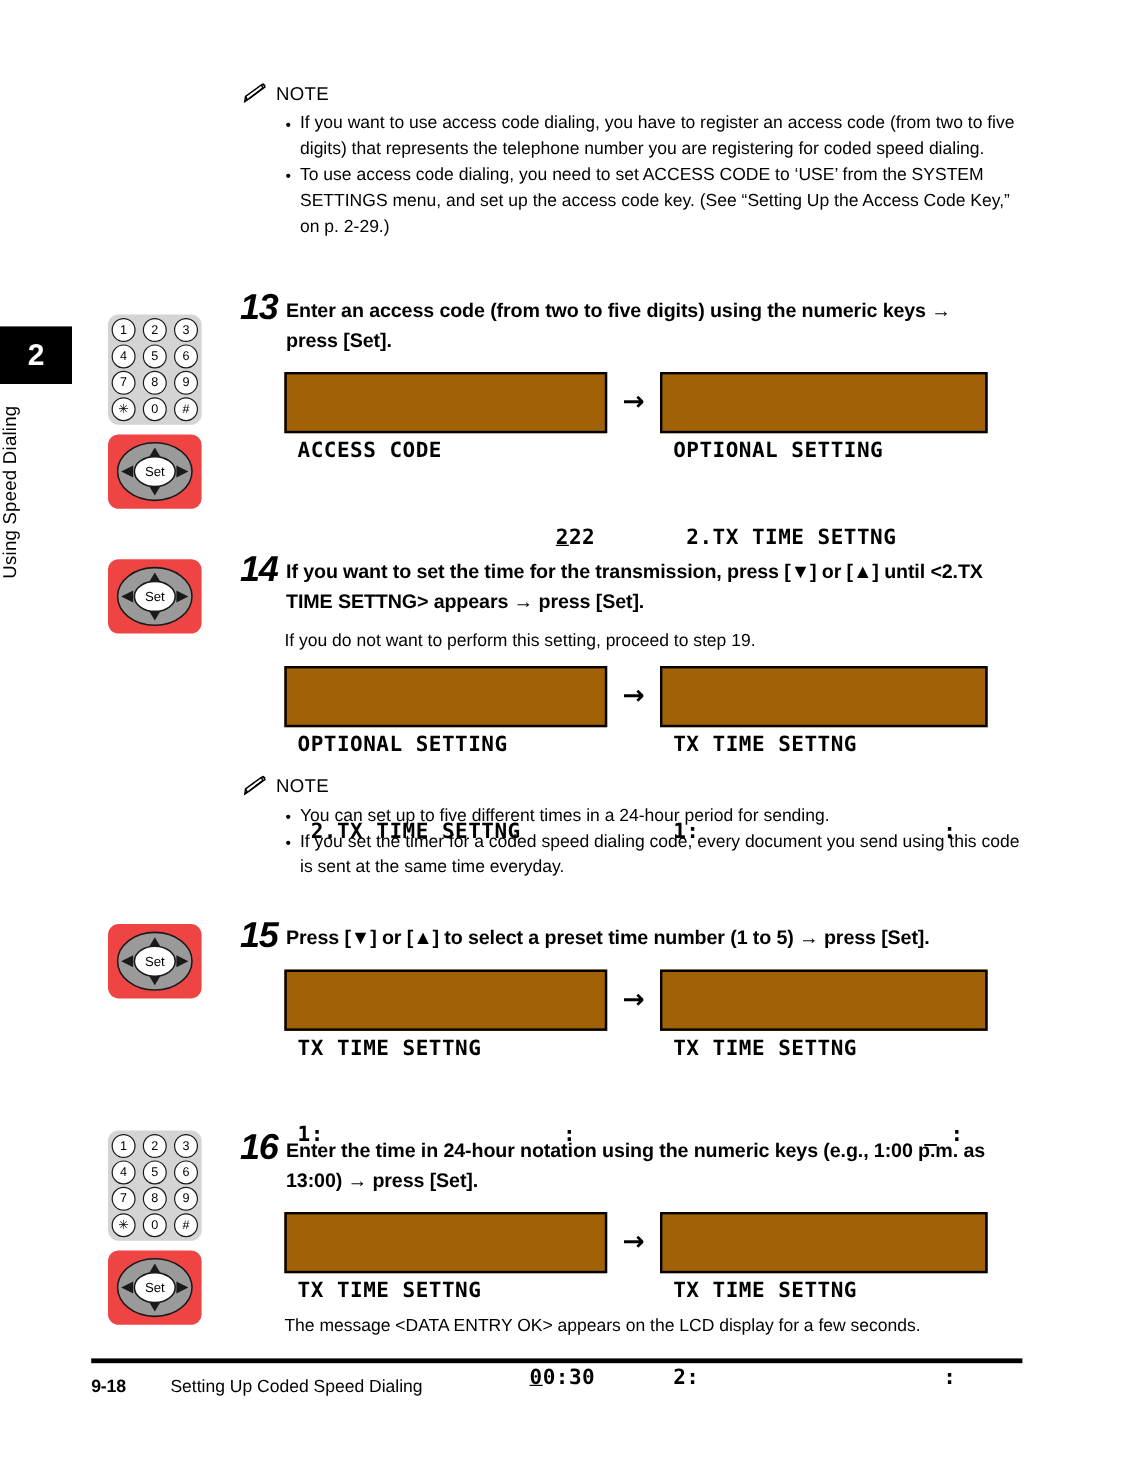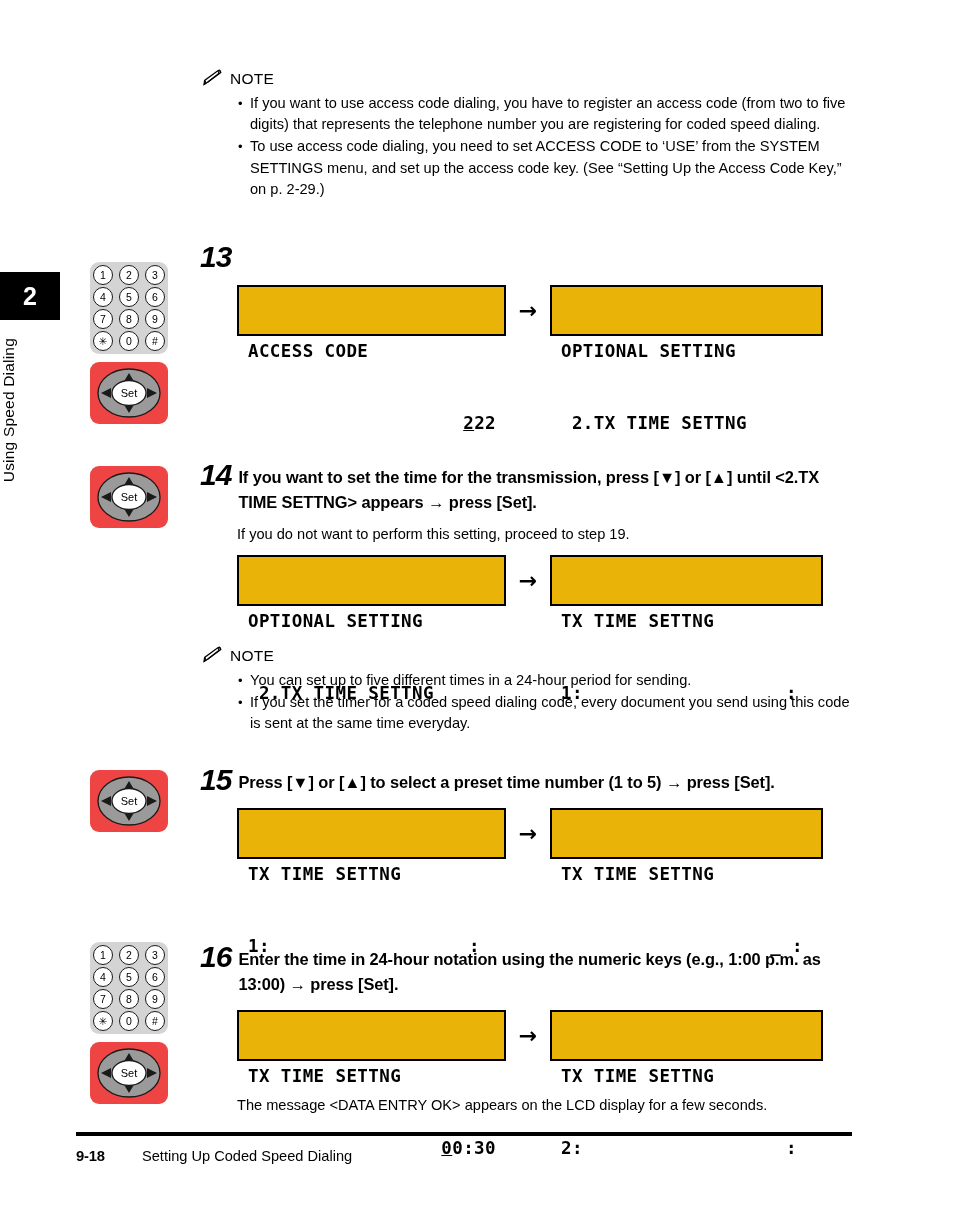--- a/index.html
+++ b/index.html
@@ -160,21 +160,21 @@
   }
   .setpad-svg { display: block; }
 
   
   .lcd-row {
     display: flex;
     align-items: center;
   }
   .lcd {
     border: 2.5px solid #000;
-    background: #eab308;
+    background: #a16207;
     box-sizing: border-box;
     padding: 4px 8px 4px 9px;
     font-family: "DejaVu Sans Mono", monospace;
     font-size: 17.5px;
     line-height: 24px;
     letter-spacing: 0.4px;
     font-weight: bold;
     white-space: pre;
     position: relative;
   }
@@ -272,20 +272,21 @@
         <polygon points="61,26 51,21 51,31" fill="#1a1a1a"></polygon>
         <ellipse cx="33" cy="26" rx="17" ry="12.5" fill="#ffffff" stroke="#1a1a1a" stroke-width="1.3"></ellipse>
         <text x="33" y="30" font-family="Liberation Sans, sans-serif" font-size="11" text-anchor="middle" fill="#000">Set</text>
       </svg>
     </div>
   </div>
 
   <div class="step" style="left:200px; top:242px; width:660px;">
     <div class="step-head">
       <span class="step-num">13</span>
+      <span class="step-text" style="width:590px;">Enter an access code (from two to five digits) using the numeric keys → press [Set].</span>
     </div>
     <div class="lcd-row" style="margin-top:13px; margin-left:37px;">
       <div class="lcd" style="width:269px; height:51px;">
         <span class="ln">ACCESS CODE</span>
         <span class="ln right"><u>2</u><span>22</span></span>
       </div>
       <div class="lcd-arrow">→</div>
       <div class="lcd" style="width:273px; height:51px;">
         <span class="ln">OPTIONAL SETTING</span>
         <span class="ln"> 2.TX TIME SETTNG</span>

